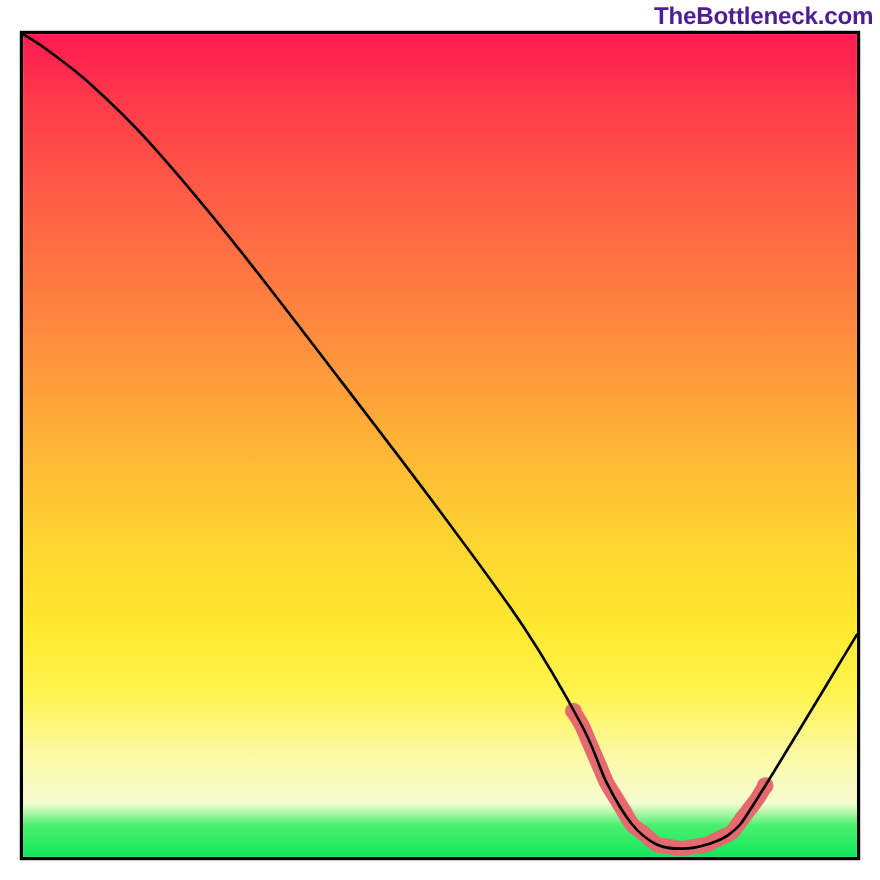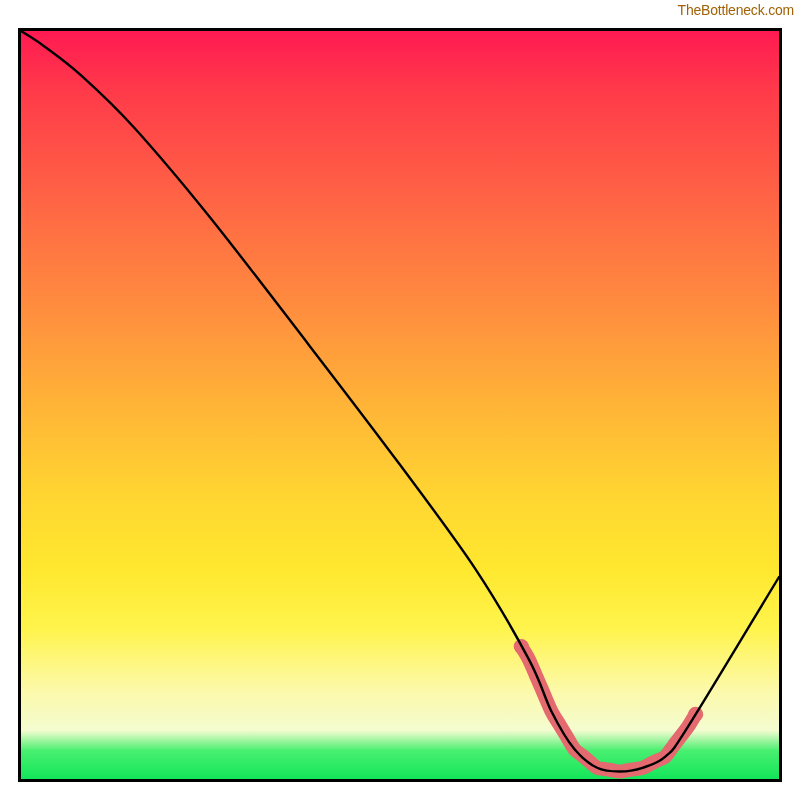--- a/index.html
+++ b/index.html
@@ -13,23 +13,23 @@
   }
   .frame {
     position: relative;
     width: 800px;
     height: 800px;
   }
   .watermark {
     position: absolute;
     top: 2px;
     right: 6px;
-    font-size: 14px;
-    font-weight: 400;
-    color: #a16207;
+    font-size: 22px;
+    font-weight: 700;
+    color: #4c1d95;
     letter-spacing: -0.2px;
     z-index: 20;
   }
   .plot-box {
     position: absolute;
     left: 18px;
     top: 28px;
     width: 764px;   
     height: 754px;  
     border: 3px solid #000;

